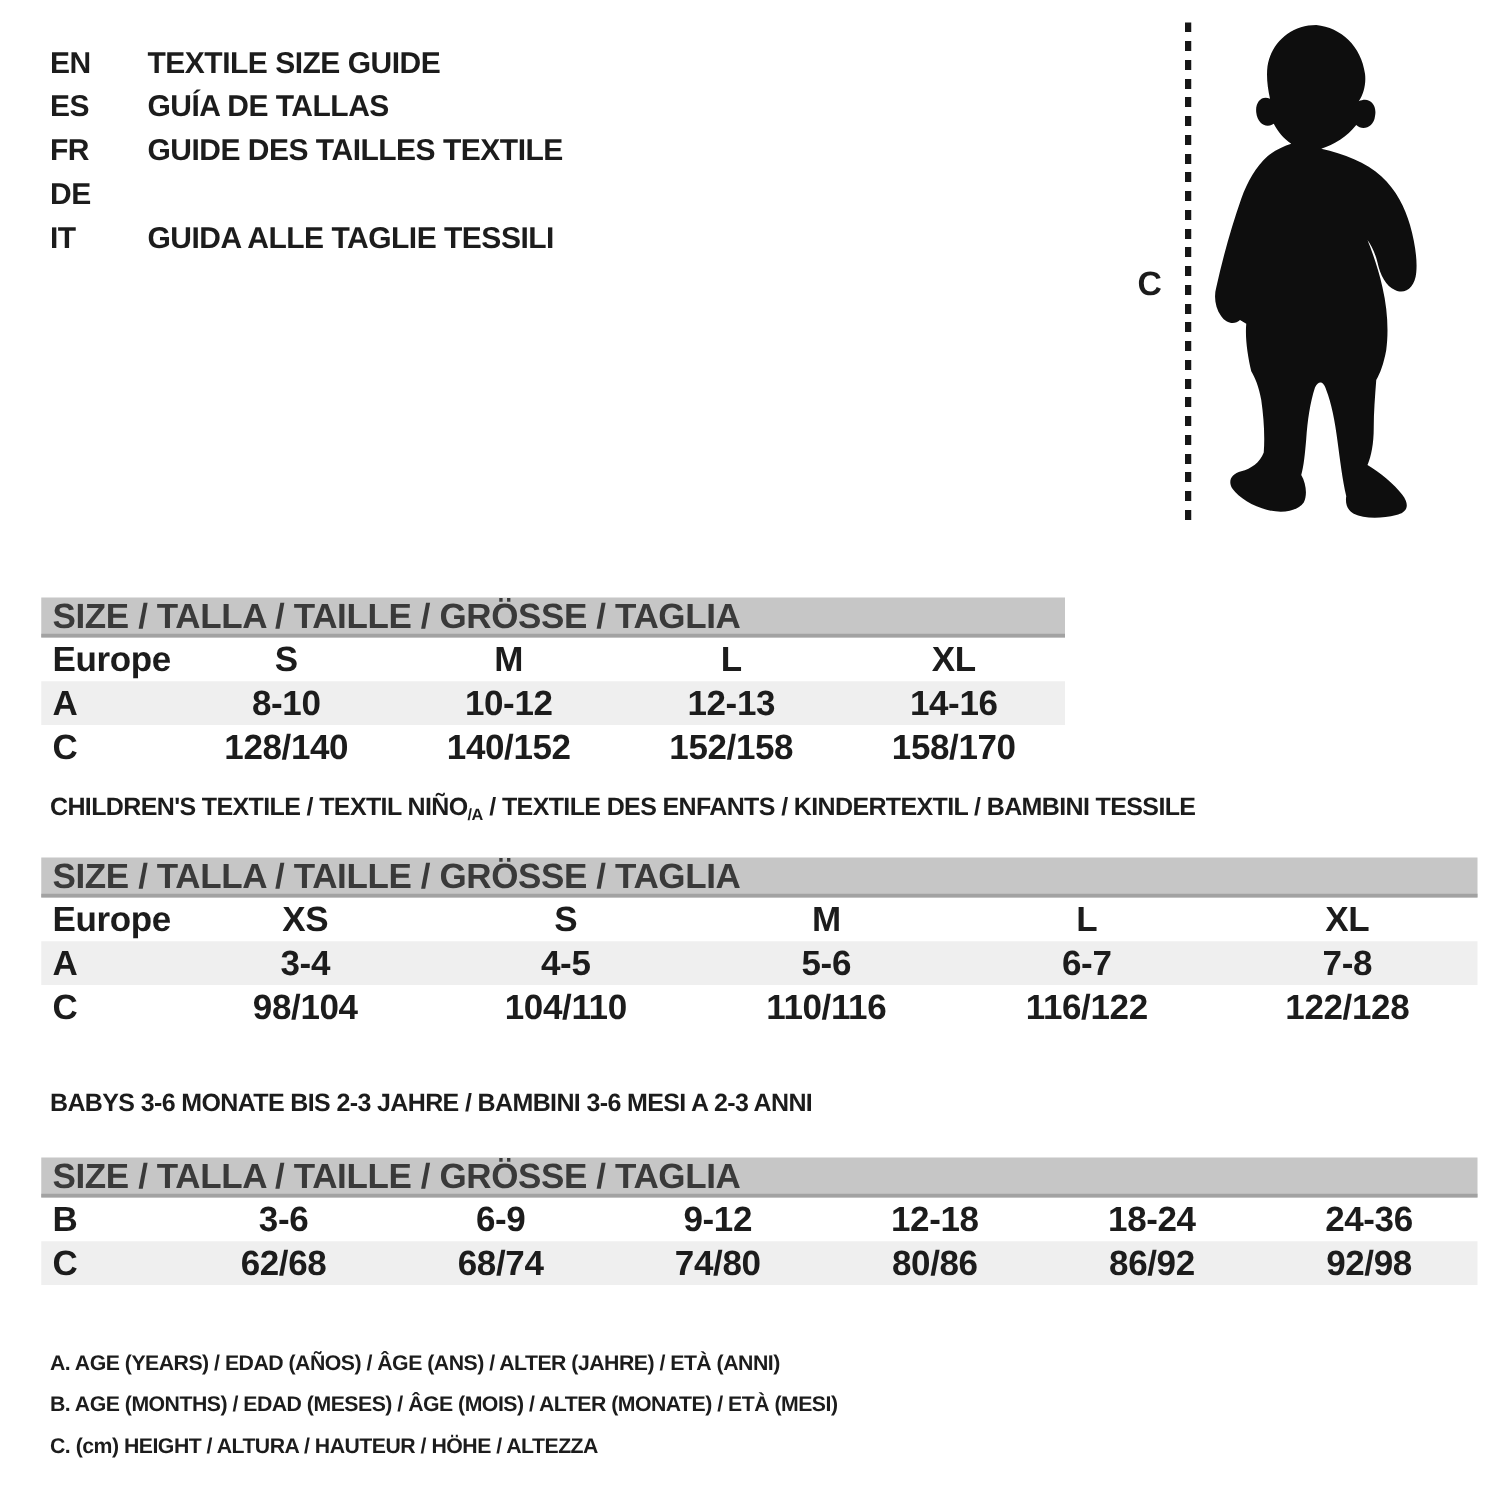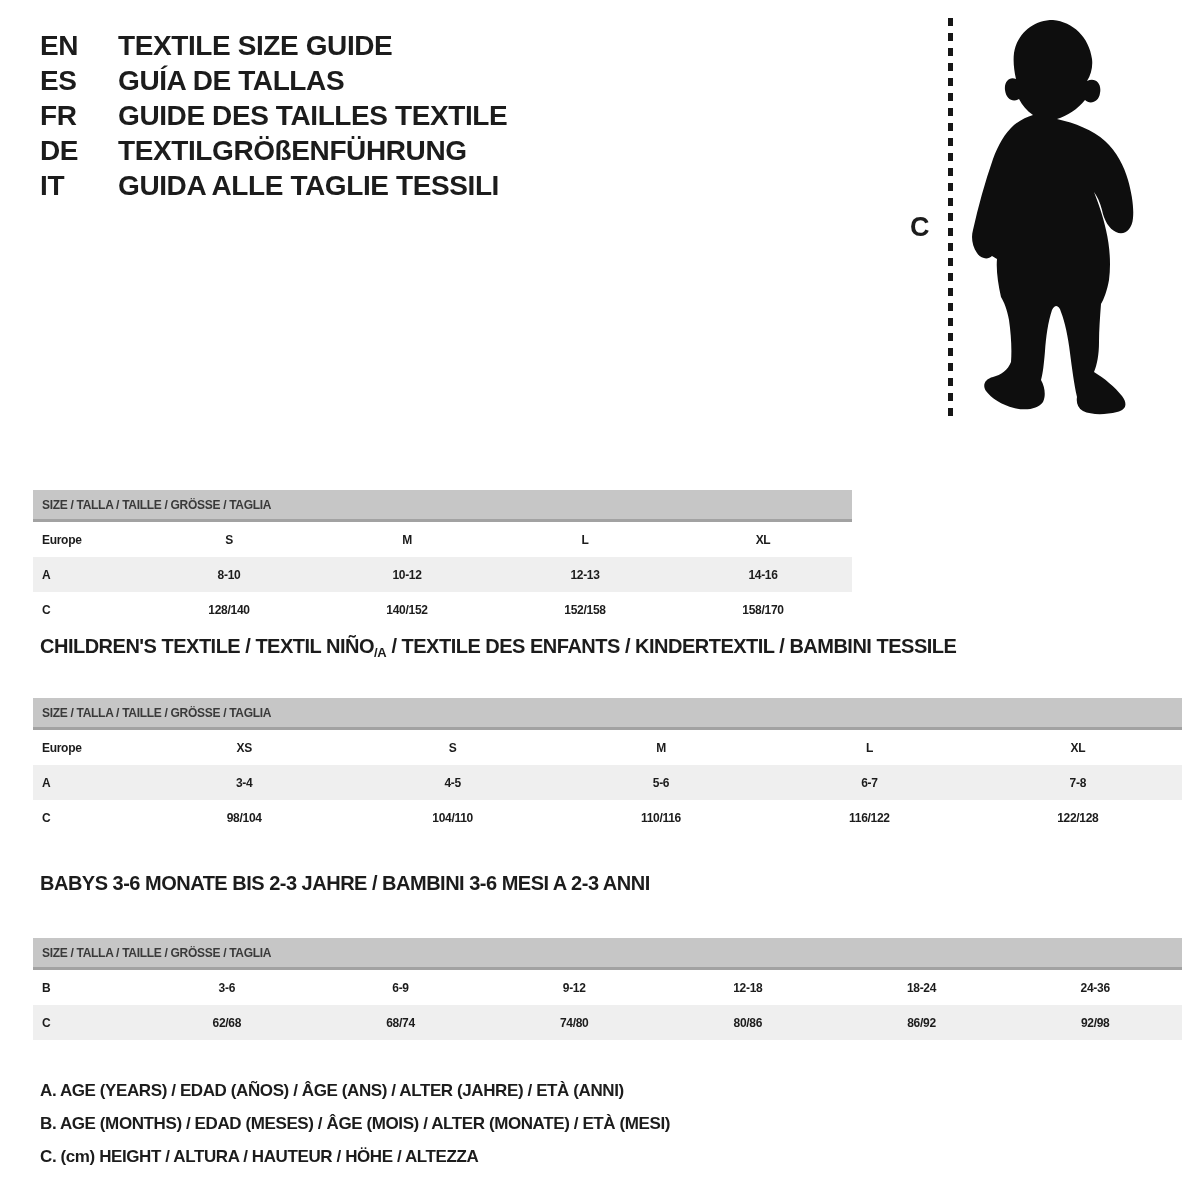--- a/index.html
+++ b/index.html
@@ -5,38 +5,38 @@
   html,body{margin:0;padding:0;}
   body{
     width:1200px;height:1200px;background:#ffffff;
     font-family:"Liberation Sans", sans-serif;font-weight:700;color:#1c1c1c;
     -webkit-font-smoothing:antialiased;
   }
   .page{position:relative;width:1200px;height:1200px;overflow:hidden;background:#ffffff;}
 
   
   .lang-block{position:absolute;left:40px;top:30px;}
-  .lang-row{display:flex;height:35px;align-items:flex-start;font-size:28px;letter-spacing:-0.4px;}
+  .lang-row{display:flex;height:35px;align-items:flex-end;font-size:24px;letter-spacing:-0.4px;}
   .lang-code{width:78px;flex:0 0 78px;}
 
   
   .dash-line{position:absolute;left:948px;top:18px;width:5px;height:398px;
     background:repeating-linear-gradient(to bottom,#161616 0 8px,transparent 8px 15px);}
   .c-label{position:absolute;left:910px;top:212px;font-size:27px;letter-spacing:-0.4px;}
   .toddler{position:absolute;left:952px;top:6px;width:190px;height:410px;}
 
   
   .sec-title{position:absolute;left:40px;font-size:20px;letter-spacing:-0.5px;white-space:nowrap;}
   #title-junior{top:437px;}
   #title-children{top:618px;}
   #title-babies{top:849px;line-height:35px;}
   .sub{font-size:13px;vertical-align:-4px;letter-spacing:-0.3px;}
 
   
-  .tbl{position:absolute;font-size:12px;letter-spacing:-0.3px;margin-top:12px;}
+  .tbl{position:absolute;font-size:28px;letter-spacing:-0.3px;}
   #junior-table{left:33px;top:478px;width:819px;}
   #children-table{left:33px;top:686px;width:1149px;}
   #babies-table{left:33px;top:926px;width:1149px;}
   .tbl-header{height:29px;background:#c6c6c6;border-bottom:3px solid #a2a2a2;
     color:#3a3a3a;display:flex;align-items:center;padding-left:9px;}
   .tbl-row{display:flex;height:35px;align-items:center;}
   .tbl-row.shaded{background:#efefef;}
   .tbl-label{width:107px;flex:0 0 107px;padding-left:9px;box-sizing:border-box;}
   .tbl-cell{flex:1;text-align:center;}
 
@@ -57,21 +57,20 @@
       <div class="lang-row">
         <span class="lang-code">ES</span>
         <span class="lang-label">GUÍA DE TALLAS</span>
       </div>
       <div class="lang-row">
         <span class="lang-code">FR</span>
         <span class="lang-label">GUIDE DES TAILLES TEXTILE</span>
       </div>
       <div class="lang-row">
         <span class="lang-code">DE</span>
-        <span class="lang-label">TEXTILGRÖßENFÜHRUNG</span>
       </div>
       <div class="lang-row">
         <span class="lang-code">IT</span>
         <span class="lang-label">GUIDA ALLE TAGLIE TESSILI</span>
       </div>
     </section>
 
   <div class="dash-line"></div>
   <div class="c-label">C</div>
   <svg class="toddler" viewBox="0 0 190 410" aria-hidden="true">

